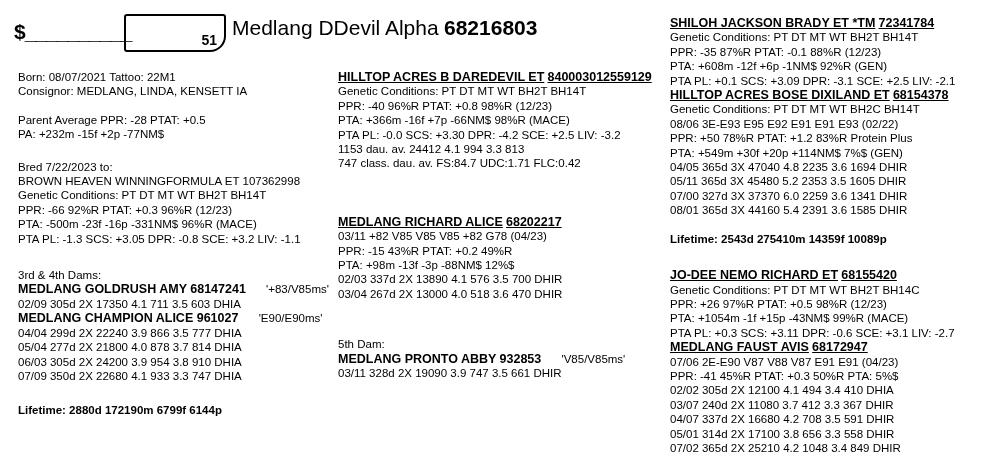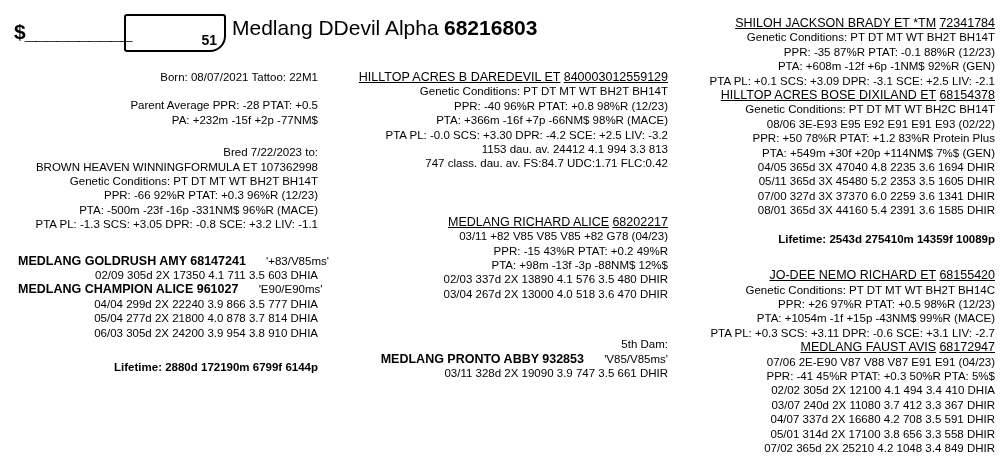--- a/index.html
+++ b/index.html
@@ -11,21 +11,20 @@
     height: 459px;
     background: #ffffff;
     font-family: "Liberation Sans", sans-serif;
     color: #000000;
     overflow: hidden;
   }
   .page {
     position: relative;
     width: 1000px;
     height: 459px;
-    text-align: right;
   }
   
   .header {
     position: absolute;
     left: 14px;
     top: 8px;
     width: 620px;
     height: 48px;
   }
   .dollar-line {
@@ -82,21 +81,21 @@
   .gap14 { height: 14px; }
   .gap18 { height: 18px; }
   .gap22 { height: 22px; }
 
   .name-bold {
     font-weight: bold;
     font-size: 12.5px;
     white-space: nowrap;
   }
   .name-ul {
-    font-weight: normal;
+    font-weight: bold;
     font-size: 12.5px;
     text-decoration: underline;
     white-space: nowrap;
   }
   .sub {
     font-size: 11.5px;
     white-space: nowrap;
     margin-left: 17px;
   }
   .lifetime { font-weight: bold; font-size: 11.5px; white-space: nowrap; margin-top: 14px; }
@@ -110,43 +109,46 @@
     <div class="dollar-line">$__________</div>
     <div class="reg-box">
       <div class="reg-num">51</div>
     </div>
     <div class="animal-name">Medlang DDevil Alpha</div>
     <div class="animal-id">68216803</div>
   </div>
 
   <div class="col col-left">
     <div class="line">Born:   08/07/2021    Tattoo:   22M1</div>
+    <div class="line">Consignor:   MEDLANG, LINDA,  KENSETT IA</div>
     <div class="gap14"></div>
     <div class="line">Parent Average PPR: -28 PTAT: +0.5</div>
     <div class="line">PA: +232m -15f +2p -77NM$</div>
     <div class="gap18"></div>
     <div class="line">Bred  7/22/2023  to:</div>
     <div class="line">BROWN HEAVEN WINNINGFORMULA ET    107362998</div>
     <div class="line">Genetic Conditions: PT DT MT WT BH2T BH14T</div>
     <div class="line">PPR:  -66 92%R PTAT: +0.3 96%R (12/23)</div>
     <div class="line">PTA: -500m -23f -16p -331NM$ 96%R (MACE)</div>
     <div class="line">PTA PL: -1.3 SCS: +3.05 DPR: -0.8 SCE: +3.2    LIV: -1.1</div>
     <div class="gap22"></div>
+    <div class="line">3rd &amp; 4th Dams:</div>
     <div class="line">
       <span class="name-bold">MEDLANG GOLDRUSH AMY    68147241</span>
       <span class="sub">'+83/V85ms'</span>
     </div>
     <div class="line">02/09 305d 2X 17350 4.1 711 3.5 603 DHIA</div>
     <div class="line">
       <span class="name-bold">MEDLANG CHAMPION ALICE    961027</span>
       <span class="sub">'E90/E90ms'</span>
     </div>
     <div class="line">04/04 299d 2X 22240 3.9 866 3.5 777 DHIA</div>
     <div class="line">05/04 277d 2X 21800 4.0 878 3.7 814 DHIA</div>
     <div class="line">06/03 305d 2X 24200 3.9 954 3.8 910 DHIA</div>
+    <div class="line">07/09 350d 2X 22680 4.1 933 3.3 747 DHIA</div>
     <div class="gap6"></div>
     <div class="line lifetime">Lifetime:  2880d  172190m  6799f  6144p</div>
   </div>
 
   <div class="col col-mid">
     <div class="line">
       <span class="name-ul">HILLTOP ACRES B DAREDEVIL ET</span>
       <span class="name-ul">840003012559129</span>
     </div>
     <div class="line">Genetic Conditions: PT DT MT WT BH2T BH14T</div>
@@ -157,21 +159,21 @@
     <div class="line">747 class. dau. av. FS:84.7 UDC:1.71 FLC:0.42</div>
     <div class="gap22"></div>
     <div class="gap22"></div>
     <div class="line">
       <span class="name-ul">MEDLANG RICHARD ALICE</span>
       <span class="name-ul">68202217</span>
     </div>
     <div class="line">03/11 +82 V85 V85 V85 +82 G78 (04/23)</div>
     <div class="line">PPR: -15 43%R PTAT: +0.2 49%R</div>
     <div class="line">PTA: +98m -13f -3p -88NM$ 12%$</div>
-    <div class="line">02/03 337d 2X 13890 4.1 576 3.5 480 DHIR</div>
+    <div class="line">02/03 337d 2X 13890 4.1 576 3.5 700 DHIR</div>
     <div class="line">03/04 267d 2X 13000 4.0 518 3.6 470 DHIR</div>
     <div class="gap22"></div>
     <div class="gap14"></div>
     <div class="line">5th Dam:</div>
     <div class="line">
       <span class="name-bold">MEDLANG PRONTO ABBY</span>
       <span class="name-bold">932853</span>
       <span class="sub">'V85/V85ms'</span>
     </div>
     <div class="line">03/11 328d 2X 19090 3.9 747 3.5 661 DHIR</div>

